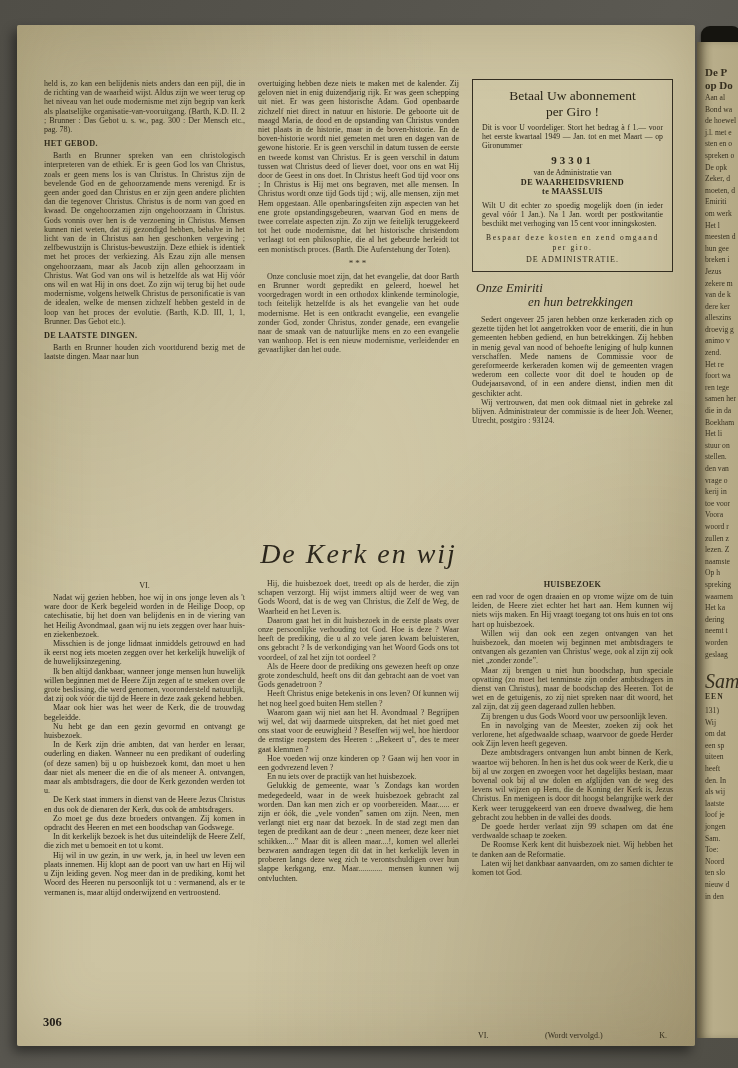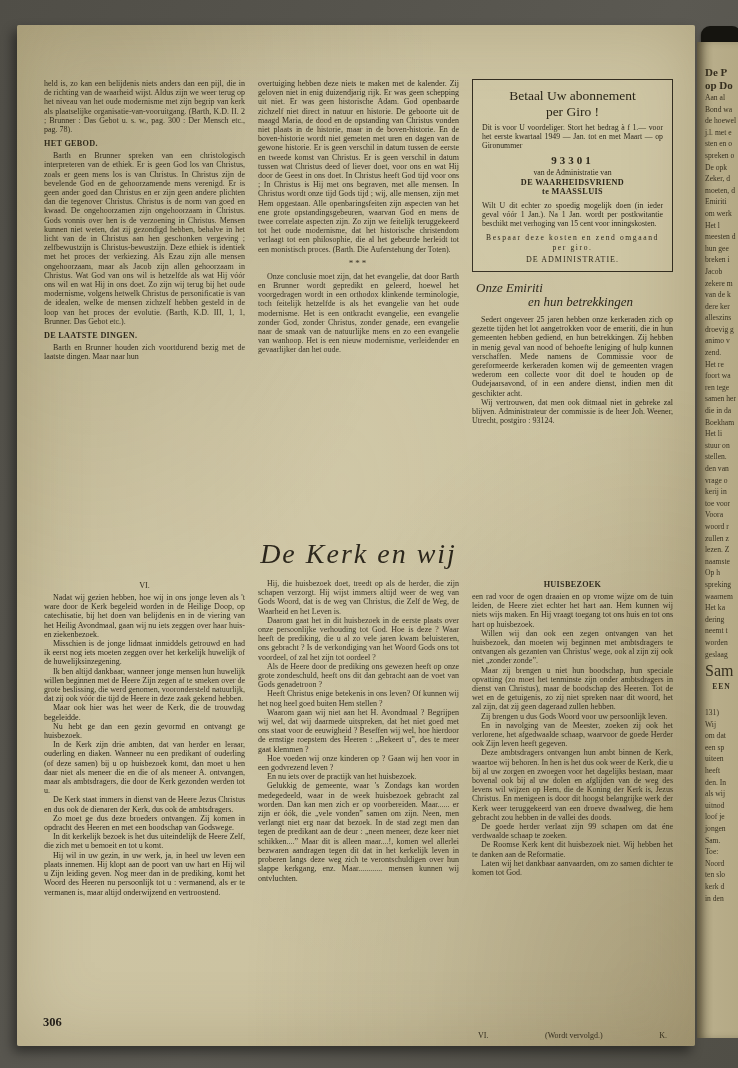--- a/index.html
+++ b/index.html
@@ -70,22 +70,22 @@
 
   
   .page-right{
     position:absolute;left:697px;top:42px;width:41px;height:996px;overflow:hidden;
     background:linear-gradient(90deg,#a79c79,#b8ad8a 40%,#b4a985);
     box-shadow:inset 9px 0 10px -4px rgba(40,33,18,.6);
     padding:24px 0 0 8px;box-sizing:border-box;color:#362f1f;
   }
   .pr-heading{font-weight:bold;font-size:11px;line-height:13px;white-space:nowrap;}
   .frag{font-size:7.6px;line-height:11.6px;white-space:nowrap;}
-  .pr-sam{font-size:16px;line-height:18px;margin-top:2px;}
-  .pr-een{font-size:7.6px;letter-spacing:1px;margin:2px 0 16px;font-weight:bold;text-align:center;}
+  .pr-sam{font-style:italic;font-size:20px;line-height:18px;margin-top:12px;}
+  .pr-een{font-size:7.6px;letter-spacing:1px;margin:2px 0 4px;font-weight:bold;}
 
   
   .clip{
     position:absolute;left:701px;top:26px;width:40px;height:25px;
     background:#15140f;border-radius:9px;box-shadow:0 2px 3px rgba(0,0,0,.5);
   }
 </style>
 </head>
 <body>
 
@@ -105,21 +105,21 @@
         <div class="frag">spreken o</div>
         <div class="frag">De opk</div>
         <div class="frag">Zeker, d</div>
         <div class="frag">moeten, d</div>
         <div class="frag">Emiriti</div>
         <div class="frag">om werk</div>
         <div class="frag">Het l</div>
         <div class="frag">meesten d</div>
         <div class="frag">hun gee</div>
         <div class="frag">breken i</div>
-        <div class="frag">Jacob</div>
+        <div class="frag">Jezus</div>
         <div class="frag">zekere m</div>
         <div class="frag">van de k</div>
         <div class="frag">dere ker</div>
         <div class="frag">alleszins</div>
         <div class="frag">droevig g</div>
         <div class="frag">animo v</div>
         <div class="frag">zend.</div>
         <div class="frag">Het re</div>
         <div class="frag">foort wa</div>
         <div class="frag">ren tege</div>
@@ -151,28 +151,28 @@
     <div class="pr-een">EEN</div>
     <div>
         <div class="frag">131)</div>
         <div class="frag">Wij</div>
         <div class="frag">om dat</div>
         <div class="frag">een sp</div>
         <div class="frag">uiteen</div>
         <div class="frag">heeft</div>
         <div class="frag">den. In</div>
         <div class="frag">als wij</div>
-        <div class="frag">uitnod</div>
+        <div class="frag">laatste</div>
         <div class="frag">loof je</div>
         <div class="frag">jongen</div>
         <div class="frag">Sam.</div>
         <div class="frag">Toe:</div>
         <div class="frag">Noord</div>
         <div class="frag">ten slo</div>
-        <div class="frag">kerk d</div>
+        <div class="frag">nieuw d</div>
         <div class="frag">in den</div>
       </div>
   </div>
 
   <div class="page">
     <div class="page-inner">
 
       <section class="top">
 
         <div class="col">

